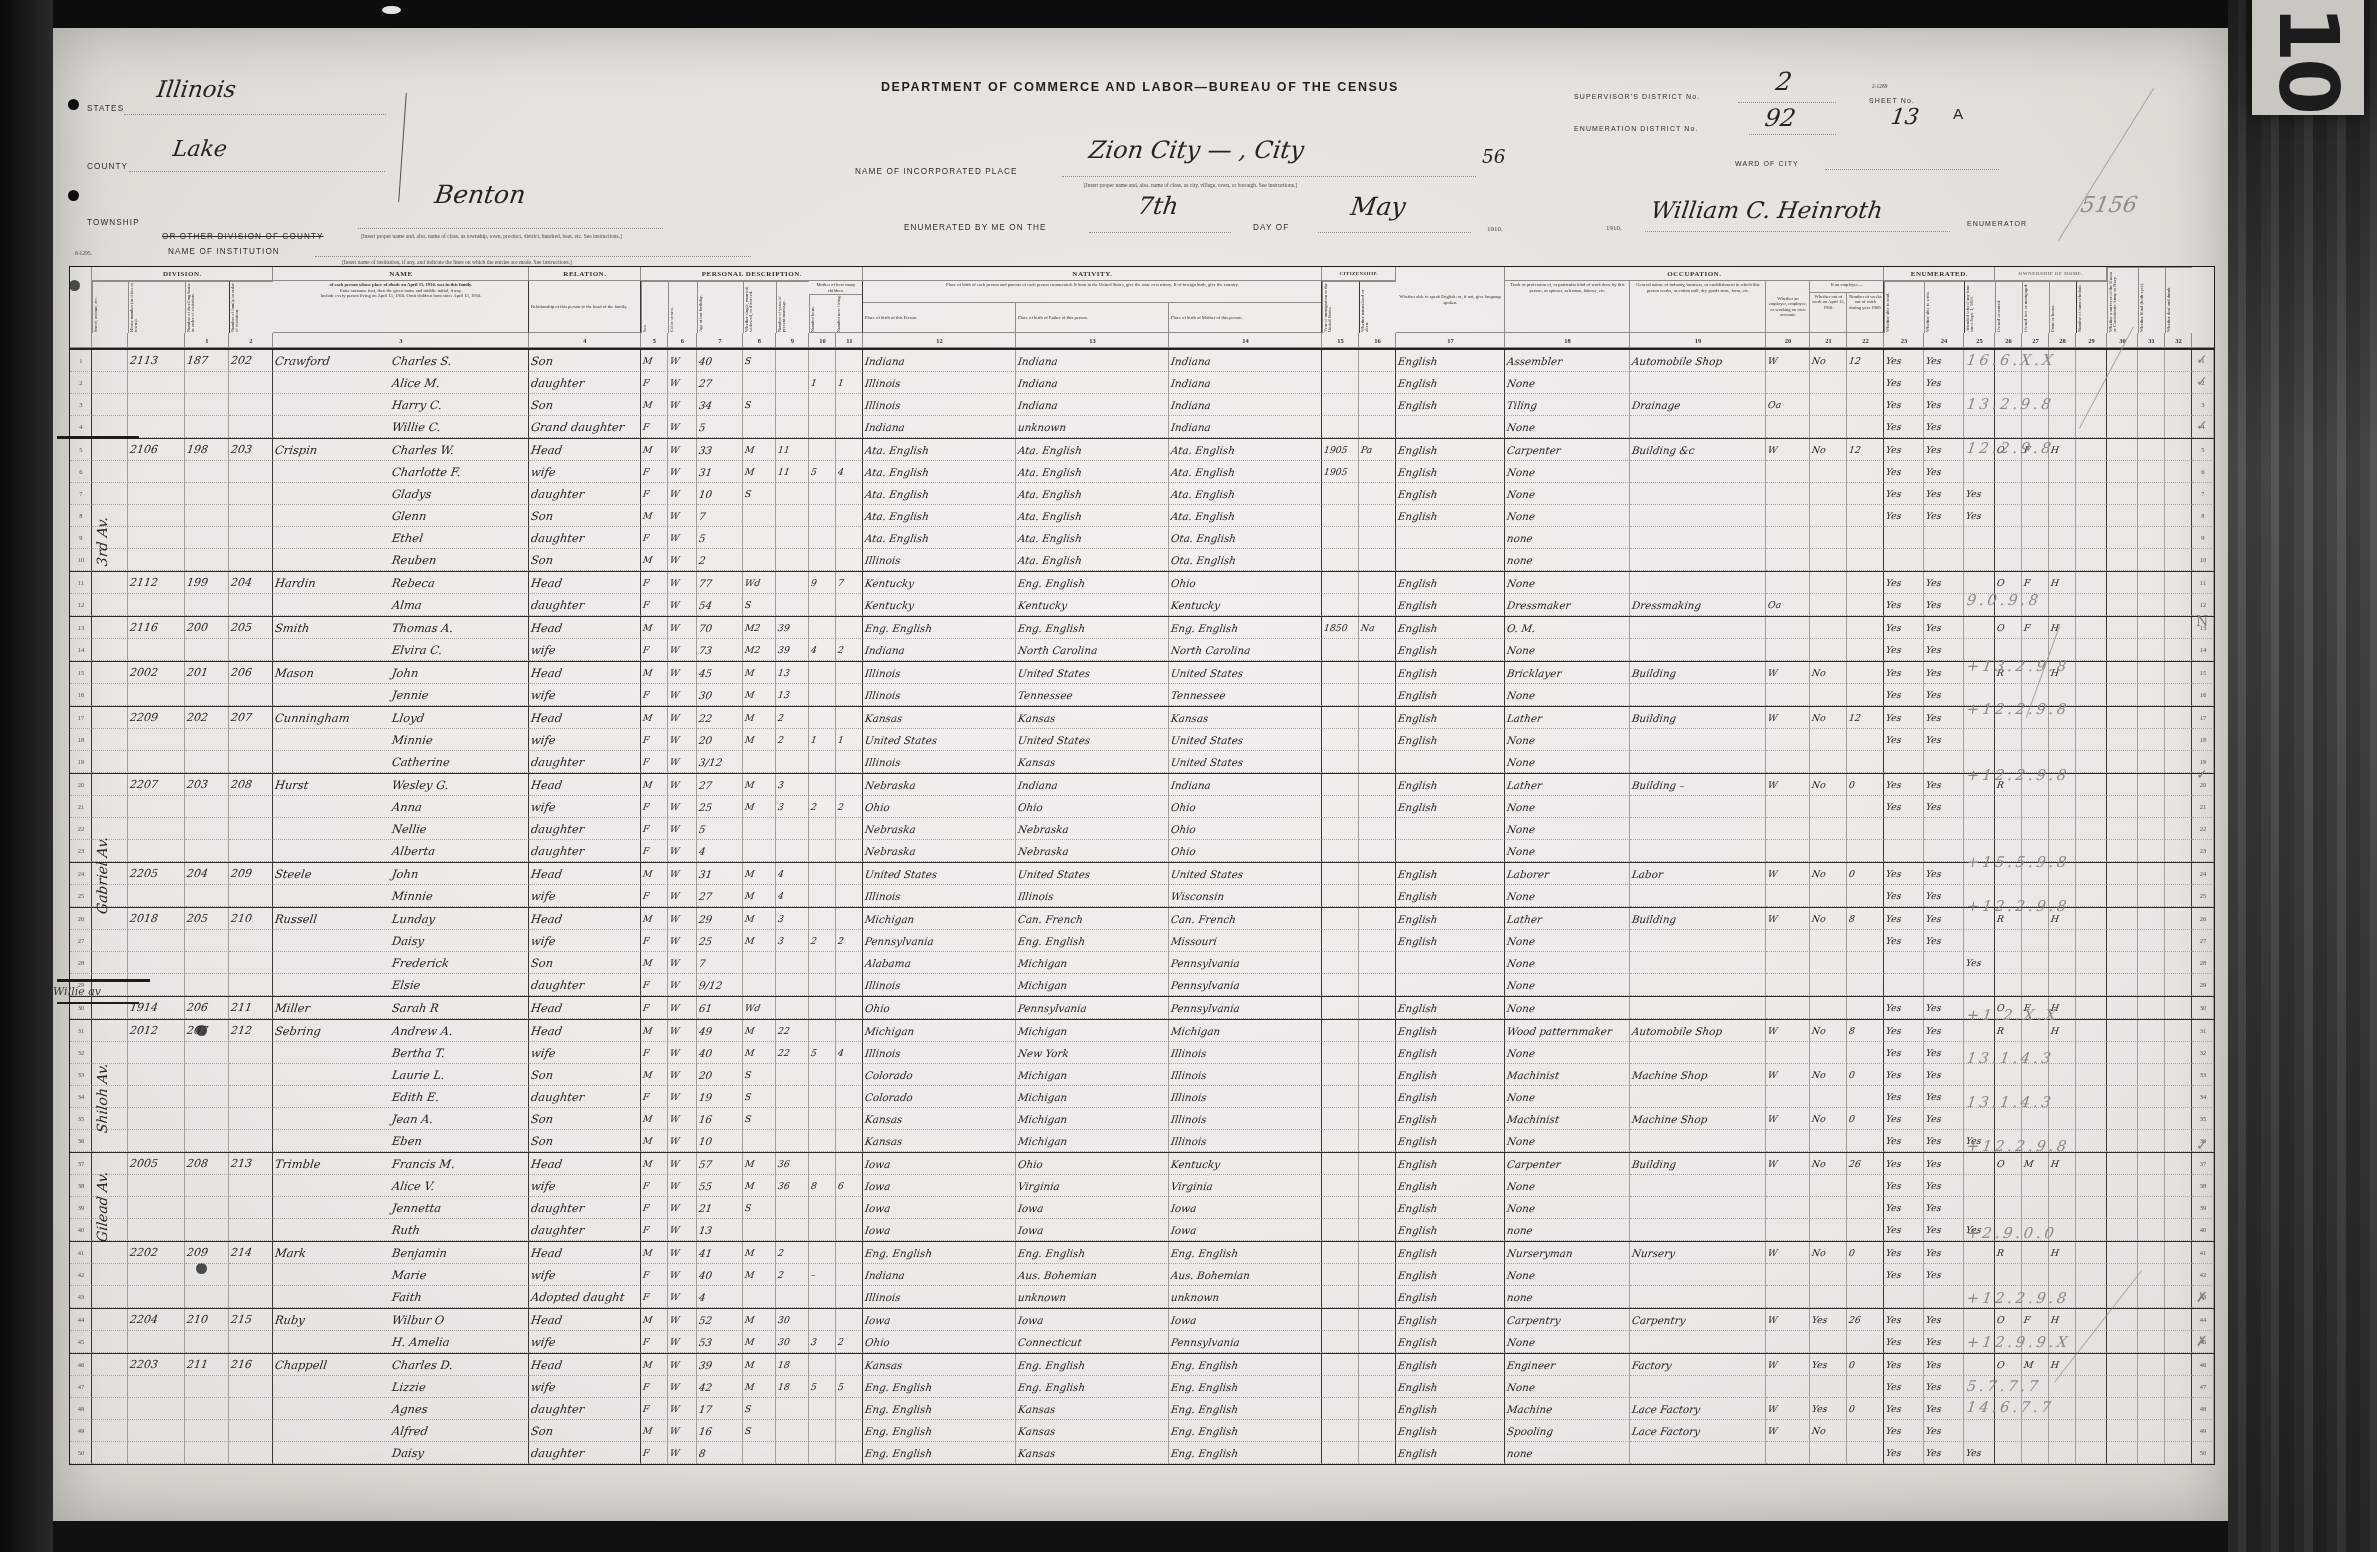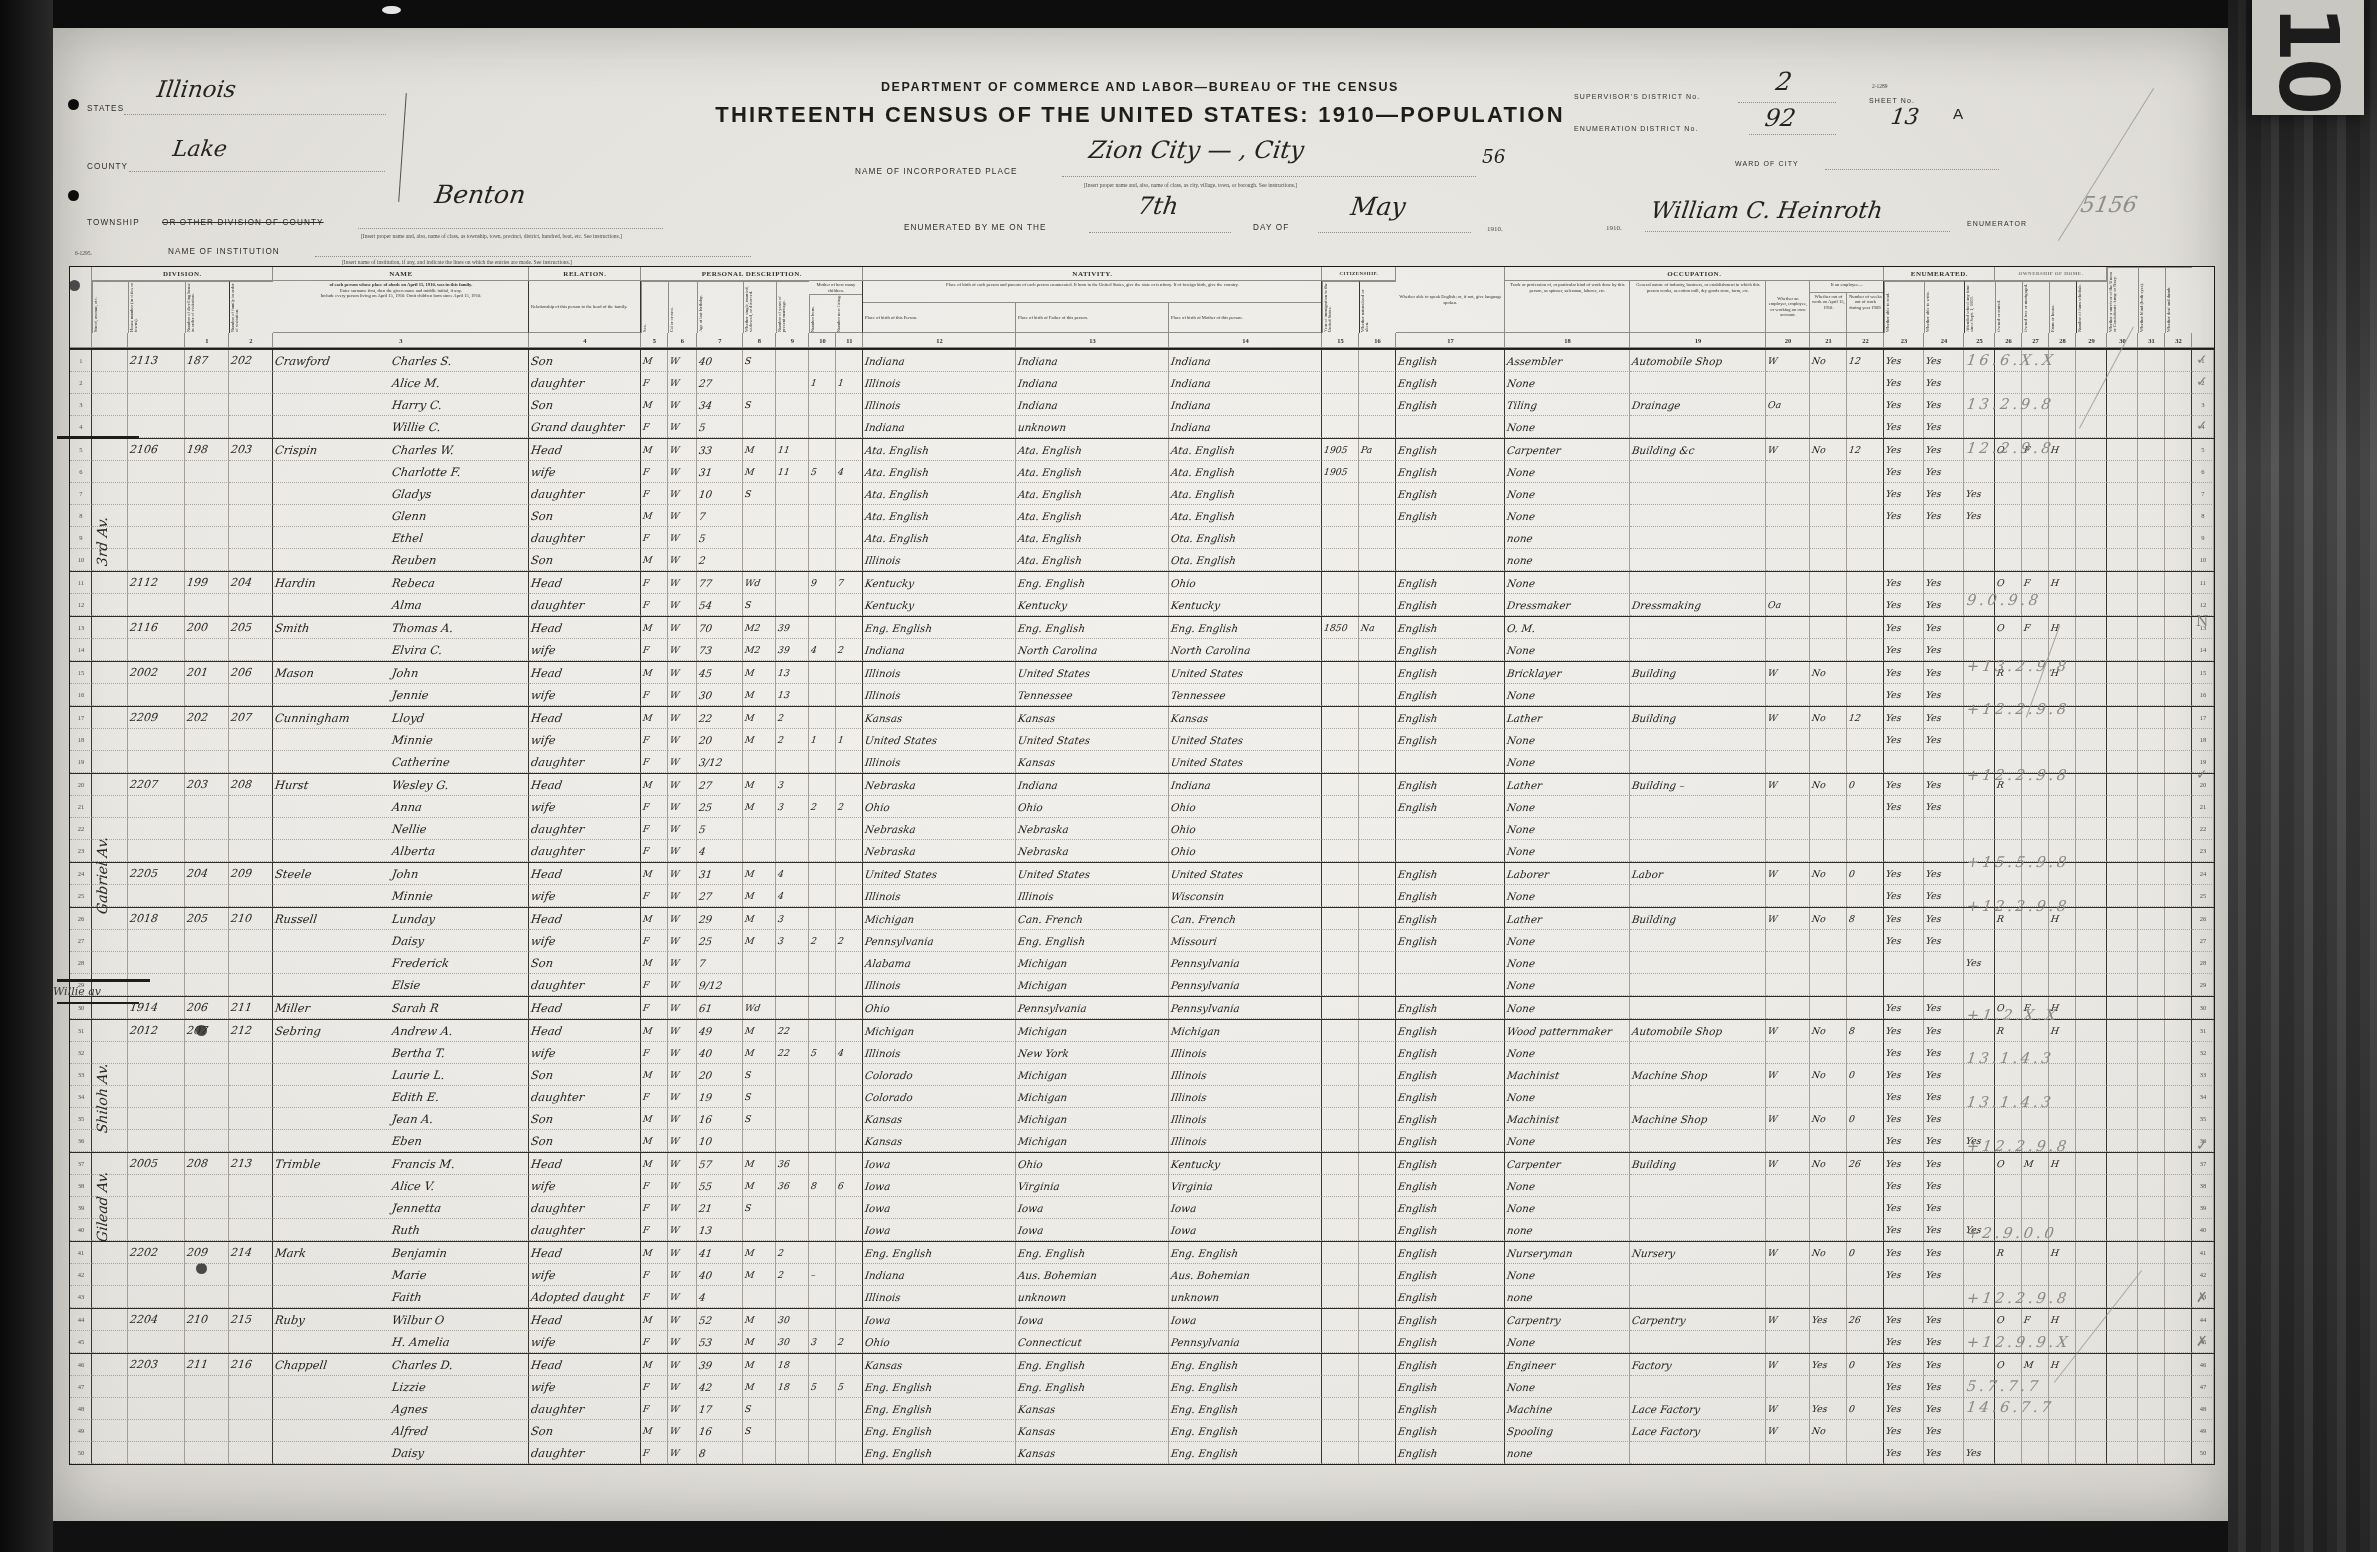--- a/index.html
+++ b/index.html
@@ -96,32 +96,31 @@
   <div class="abs lbl" style="left:34px;top:76px;">STATES</div>
   <div class="abs dots" style="left:71px;top:86px;width:262px;"></div>
   <div class="abs hw" style="left:104px;top:48px;font-size:23px;">Illinois</div>
 
   <div class="abs lbl" style="left:34px;top:134px;">COUNTY</div>
   <div class="abs dots" style="left:76px;top:143px;width:256px;"></div>
   <div class="abs hw" style="left:120px;top:108px;font-size:22px;">Lake</div>
   <div class="abs" style="left:349px;top:65px;width:1.1px;height:109px;background:#55524d;transform:rotate(4deg);"></div>
 
   <div class="abs lbl" style="left:34px;top:190px;">TOWNSHIP</div>
-  <div class="abs lbl strike" style="left:109px;top:190px;">OR OTHER DIVISION OF COUNTY</div>
+  <div class="abs lbl strike" style="left:109px;top:204px;">OR OTHER DIVISION OF COUNTY</div>
   <div class="abs dots" style="left:305px;top:200px;width:305px;"></div>
   <div class="abs hw" style="left:382px;top:152px;font-size:25px;">Benton</div>
   <div class="abs tiny" style="left:308px;top:205px;width:414px;">[Insert proper name and, also, name of class, as township, town, precinct, district, hundred, beat, etc.   See instructions.]</div>
 
   <div class="abs tiny" style="left:22px;top:222px;">6-1295.</div>
   <div class="abs lbl" style="left:115px;top:219px;">NAME OF INSTITUTION</div>
   <div class="abs dots" style="left:262px;top:228px;width:436px;"></div>
   <div class="abs tiny" style="left:289px;top:231px;width:414px;">[Insert name of institution, if any, and indicate the lines on which the entries are made.   See instructions.]</div>
 
   <div class="abs title1" style="left:1087px;top:52px;transform:translateX(-50%);white-space:nowrap;">DEPARTMENT OF COMMERCE AND LABOR—BUREAU OF THE CENSUS</div>
-  <div class="abs title2" style="left:1087px;top:74px;transform:translateX(-50%);white-space:nowrap;">THIRTEENTH CENSUS OF THE UNITED STATES: 1910—POPULATION</div>
 
   <div class="abs lbl" style="left:802px;top:139px;">NAME OF INCORPORATED PLACE</div>
   <div class="abs dots" style="left:1009px;top:148px;width:414px;"></div>
   <div class="abs hw" style="left:1036px;top:108px;font-size:24px;">Zion City — , City</div>
   <div class="abs tiny" style="left:1031px;top:154px;width:382px;">[Insert proper name and, also, name of class, as city, village, town, or borough.   See instructions.]</div>
   <div class="abs hw" style="left:1429px;top:118px;font-size:18.5px;transform:none;">56</div>
 
   <div class="abs lbl" style="left:851px;top:195px;">ENUMERATED BY ME ON THE</div>
   <div class="abs dots" style="left:1036px;top:204px;width:142px;"></div>
   <div class="abs hw" style="left:1085px;top:164px;font-size:24px;">7th</div>

